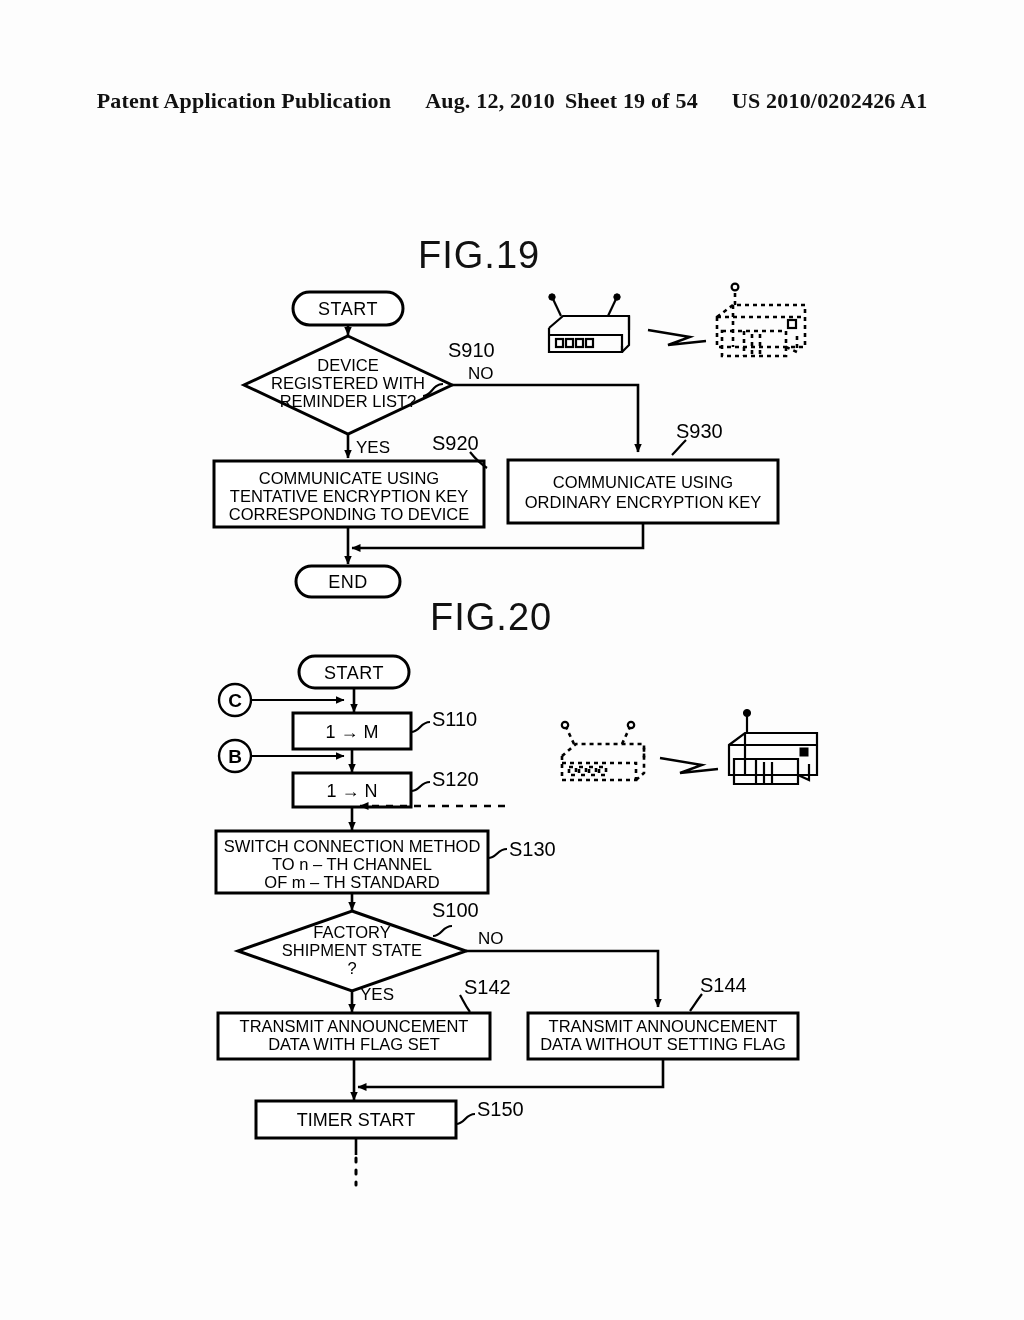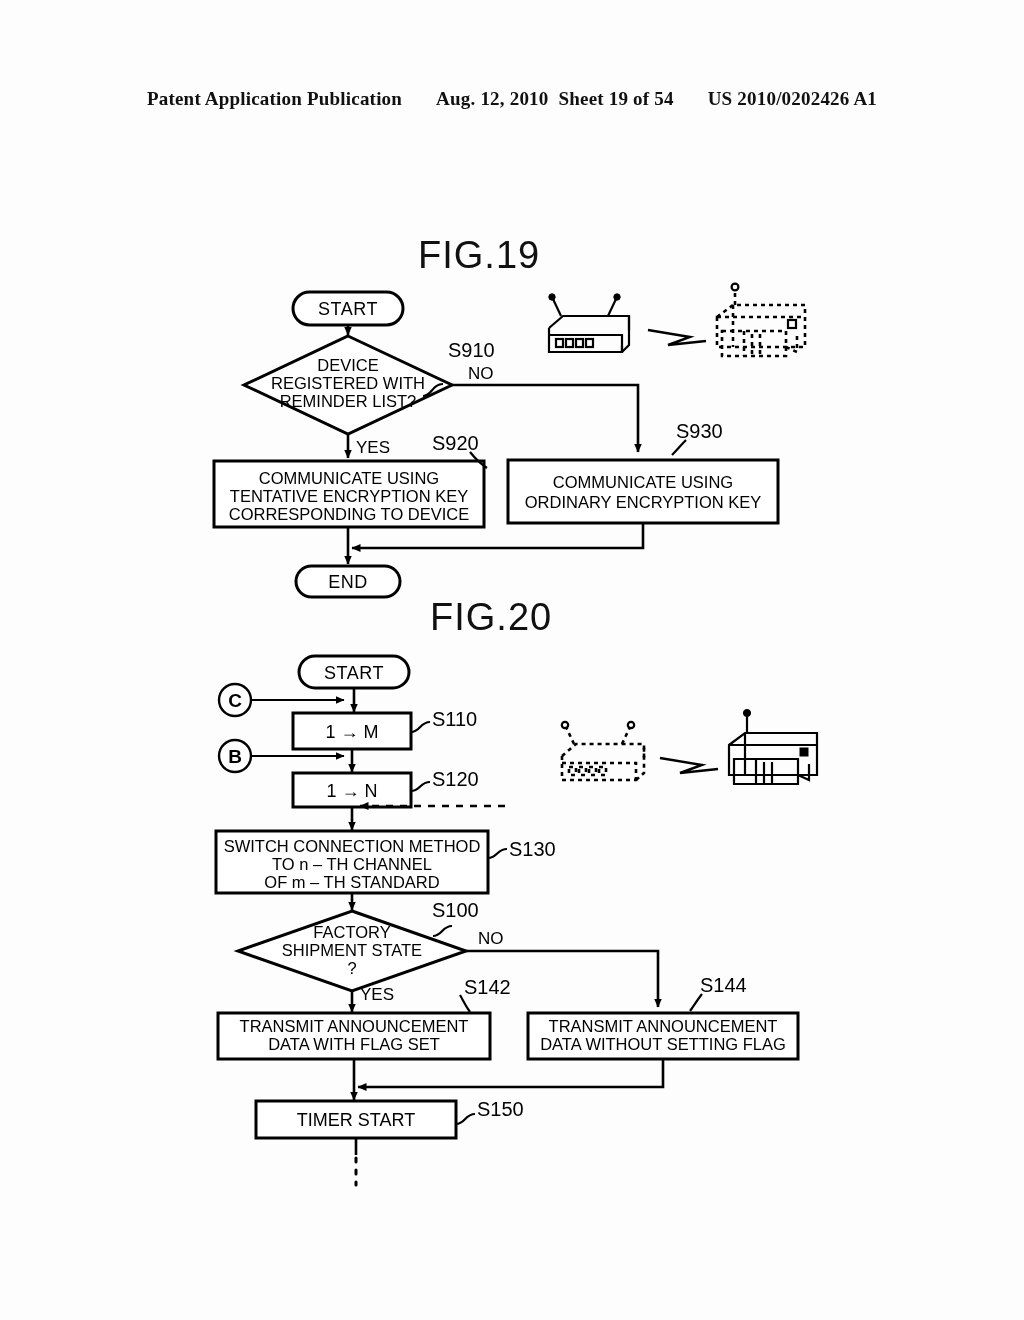--- a/index.html
+++ b/index.html
@@ -22,21 +22,21 @@
     background: #fdfdfd;
   }
   .hdr {
     position: absolute;
     top: 88px;
     left: 0;
     width: 1024px;
     text-align: center;
     font-family: "Liberation Serif", serif;
     font-weight: bold;
-    font-size: 19px;
+    font-size: 22px;
     color: #111;
     letter-spacing: 0.2px;
     white-space: nowrap;
   }
   .hdr span { display: inline-block; }
   .hdr .gapA { width: 34px; }
   .hdr .gapB { width: 10px; }
   .hdr .gapC { width: 34px; }
 
   svg.fig {

